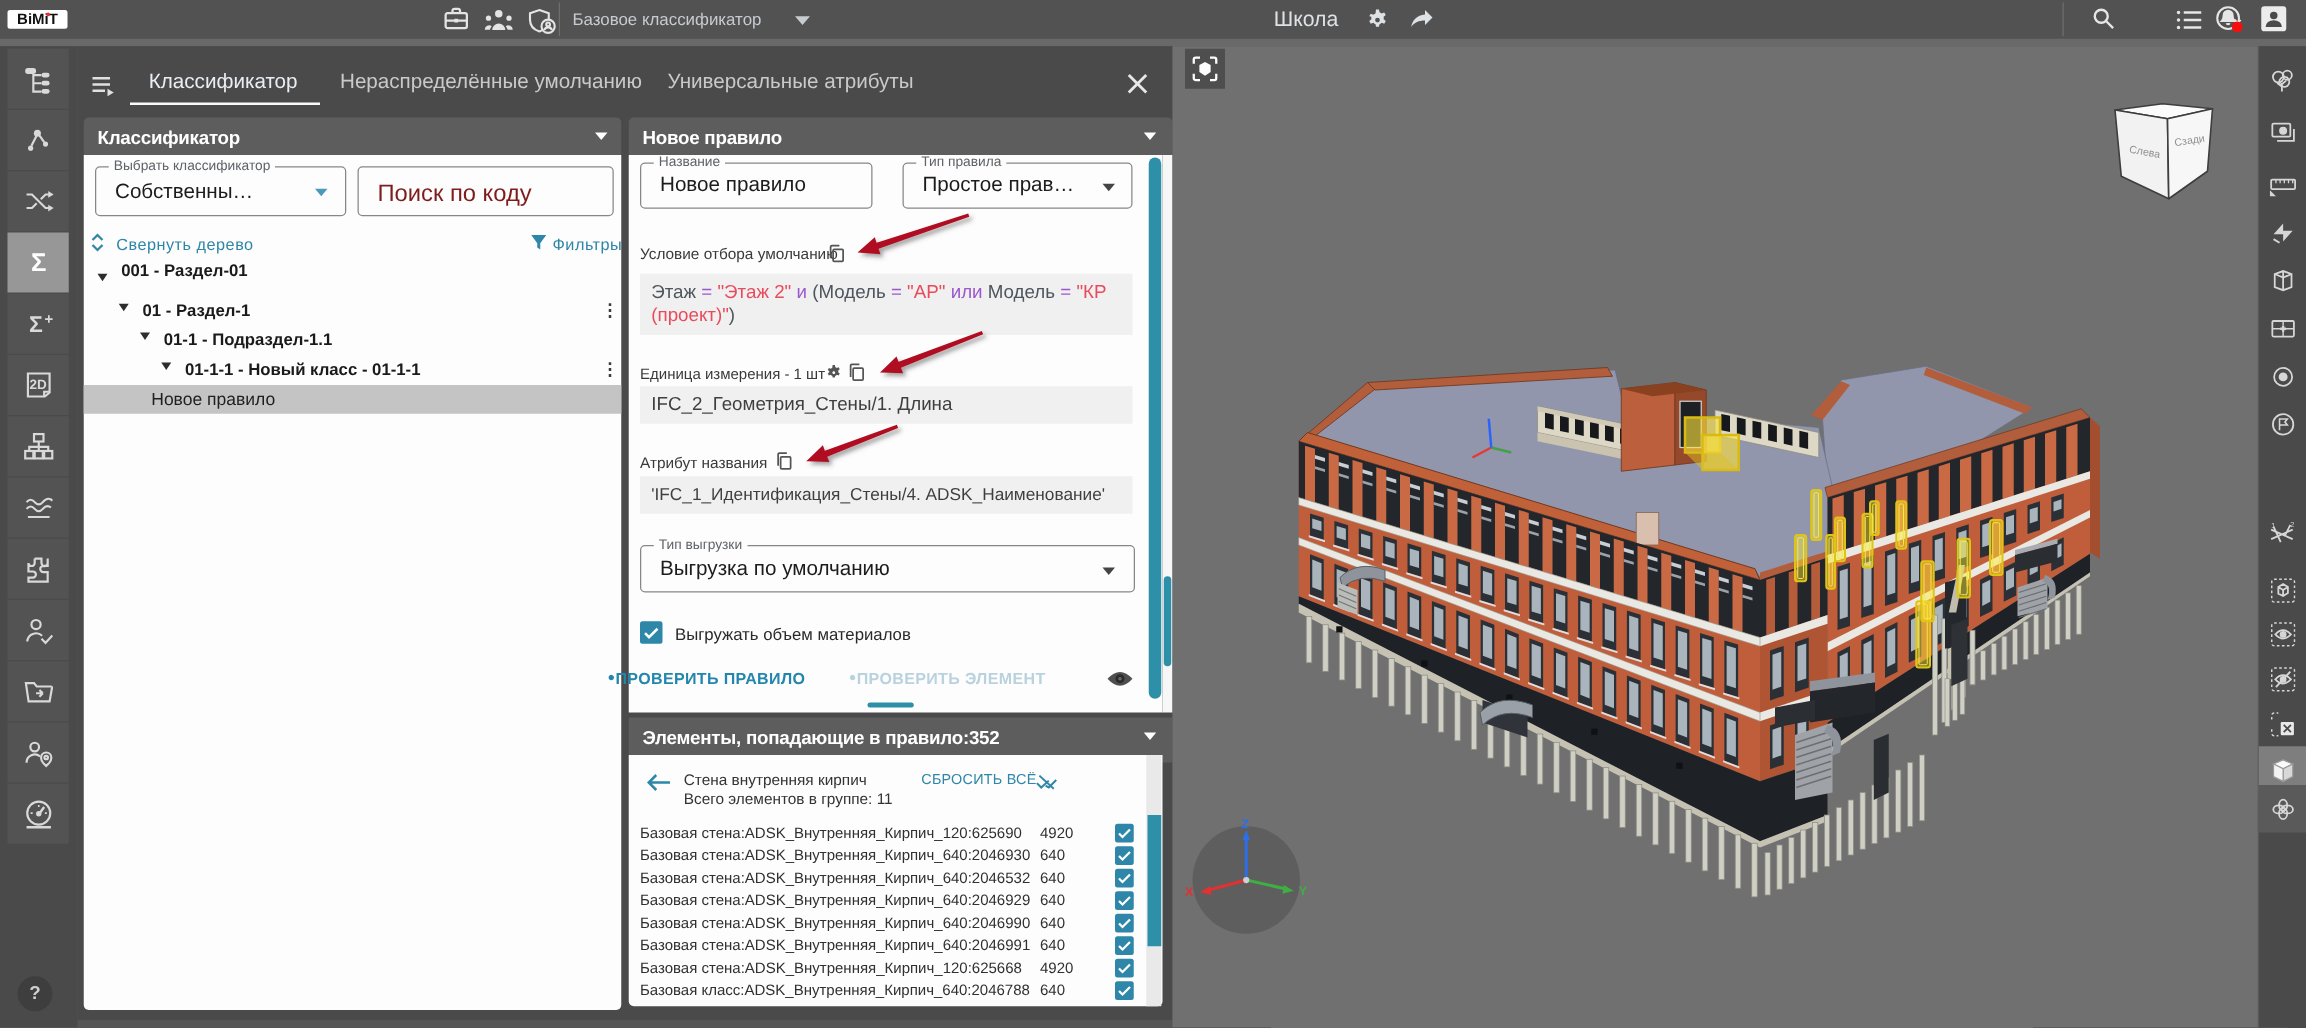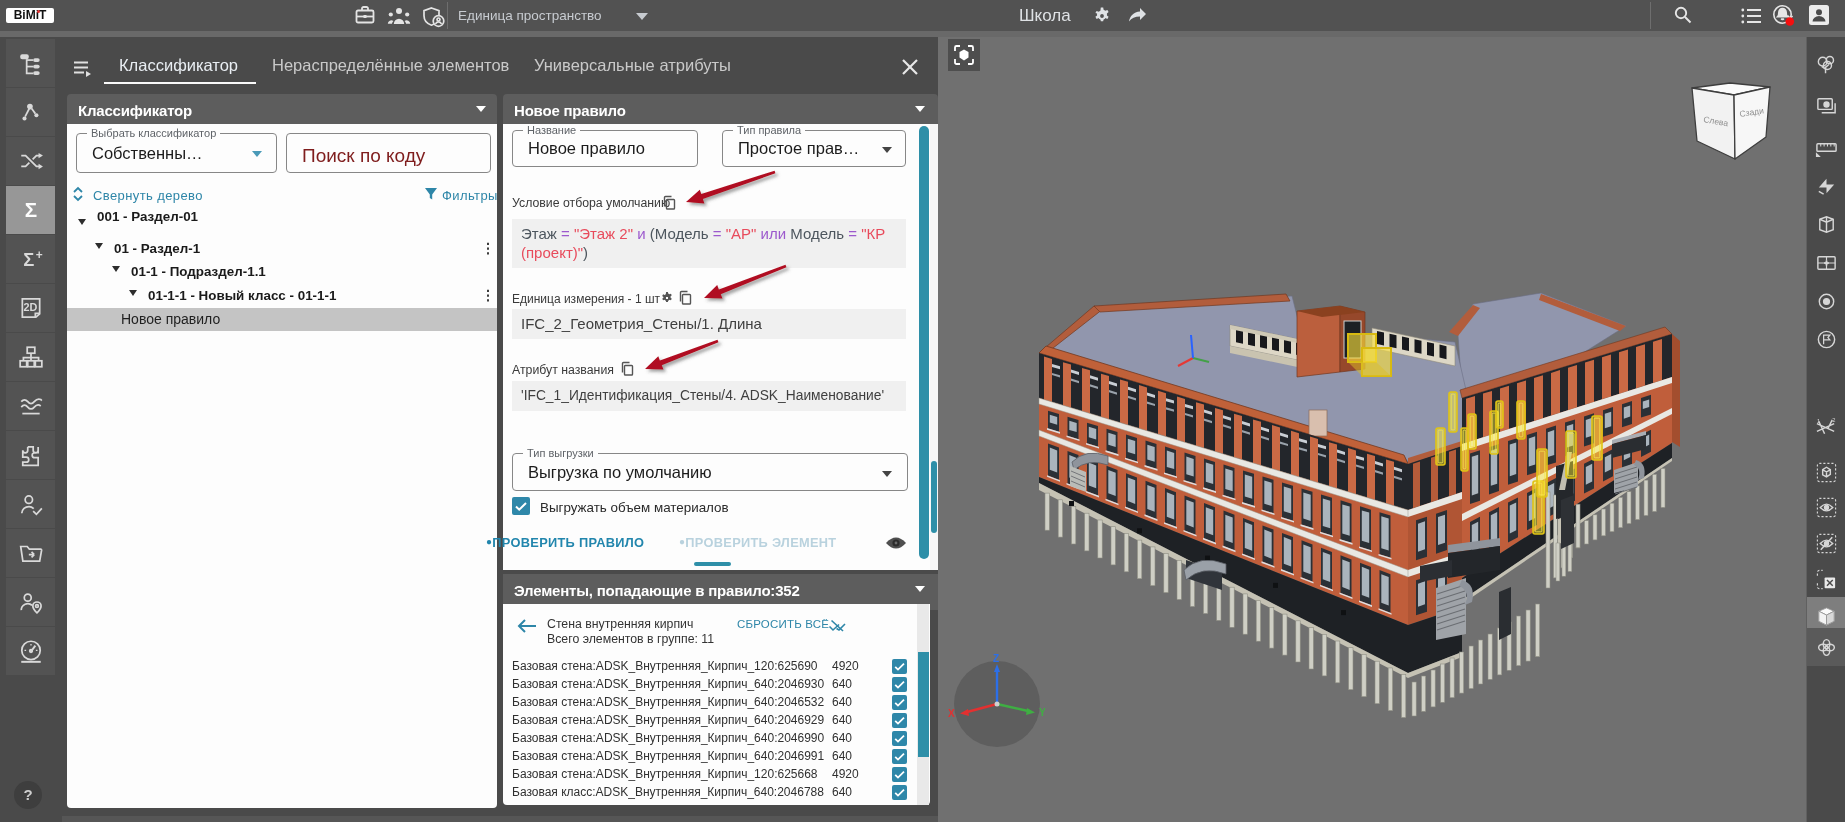--- a/index.html
+++ b/index.html
@@ -115,21 +115,21 @@
     </g>
     <circle cx="17.8" cy="17.5" r="4.3" fill="#f50f0f"></circle>
   </svg>
 <svg class="abs" style="left:1808px;top:4px" width="22" height="22" viewBox="0 0 22 22">
     <rect x="1" y="1" width="20" height="20" rx="2.5" fill="#ececec"></rect>
     <circle cx="11" cy="8.3" r="3" fill="#4a4a4a"></circle>
     <path d="M4.5 17.5 a6.5 5.4 0 0 1 13 0 z" fill="#4a4a4a"></path>
   </svg>
 <div class="abs vsep" style="left:447px"></div>
 <div class="abs vsep" style="left:1650px"></div>
-<div id="wsname" class="abs">Единица пространство</div>
+<div id="wsname" class="abs">Базовое классификатор</div>
 <div id="appname" class="abs">Школа</div>
 <div id="leftbar" class="abs">
     <div class="lcell" style="top:2px">
       <svg width="26" height="26" viewBox="0 0 24 24">
         <g fill="#d9d9d9">
           <rect x="2" y="4" width="8" height="4.5" rx="2"></rect>
           <rect x="14" y="7.5" width="6" height="3.5" rx="1.7"></rect>
           <rect x="14" y="13.5" width="6" height="3.5" rx="1.7"></rect>
           <rect x="14" y="19.5" width="6" height="3.5" rx="1.7"></rect>
         </g>
@@ -256,21 +256,21 @@
 <div id="drawer" class="abs">
 <svg class="abs" style="left:11px;top:22px" width="20" height="20" viewBox="0 0 20 20">
       <g stroke="#e0e0e0" stroke-width="2">
         <line x1="1" y1="3.5" x2="15" y2="3.5"></line>
         <line x1="1" y1="8.5" x2="15" y2="8.5"></line>
         <line x1="1" y1="13.5" x2="11" y2="13.5"></line>
       </g>
       <polygon points="13,12 18,15 13,18" fill="#e0e0e0"></polygon>
     </svg>
 <div class="tab active" style="left:57px">Классификатор</div>
-<div class="tab" style="left:210px">Нераспределённые элементов</div>
+<div class="tab" style="left:210px">Нераспределённые умолчанию</div>
 <div class="tab" style="left:472px">Универсальные атрибуты</div>
 <div id="tabunderline" class="abs"></div>
 <svg class="abs" style="left:839px;top:21px" width="20" height="20" viewBox="0 0 20 20">
       <g stroke="#e8e8e8" stroke-width="2.2">
         <line x1="2" y1="2" x2="16" y2="16"></line>
         <line x1="16" y1="2" x2="2" y2="16"></line>
       </g>
     </svg>
 </div>
 <div class="phead" style="left:67px;top:94px;width:430px;height:30px">
@@ -355,21 +355,21 @@
   </svg>
 <div class="gbox" style="top:309px;height:30px;line-height:30px;padding-left:9px">IFC_2_Геометрия_Стены/1. Длина</div>
 <div class="glabel" style="left:512px;top:363px">Атрибут названия</div>
 <svg class="abs" style="left:620px;top:361px" width="16" height="16" viewBox="0 0 16 16">
     <g fill="none" stroke="#555" stroke-width="1.4">
       <rect x="4.5" y="4.5" width="8" height="9.5" rx="0.8"></rect>
       <path d="M2.5 11.5 v-9 a1 1 0 0 1 1-1 h6"></path>
     </g>
   </svg>
 <div class="gbox" style="top:381px;height:30px;line-height:30px;padding-left:9px;font-size:13.8px">'IFC_1_Идентификация_Стены/4. ADSK_Наименование'</div>
-<div class="ol-field" style="left:512px;top:453px;width:396px;height:38px">
+<div class="ol-field" style="left:512px;top:436px;width:396px;height:38px">
     <div class="ol-label" style="left:10px">Тип выгрузки</div>
     <div class="ol-val" style="top:9px">Выгрузка по умолчанию</div>
     <svg style="position:absolute;right:14px;top:16px" width="12" height="8" viewBox="0 0 12 8">
       <polygon points="1,1 11,1 6,7" fill="#444"></polygon>
     </svg>
   </div>
 <div class="cbx" style="left:512px;top:497px;width:18px;height:18px">
     <svg width="18" height="18" viewBox="0 0 18 18">
       <path d="M4 9.5 l3.2 3.2 L14 6" fill="none" stroke="#fff" stroke-width="2"></path>
     </svg>

